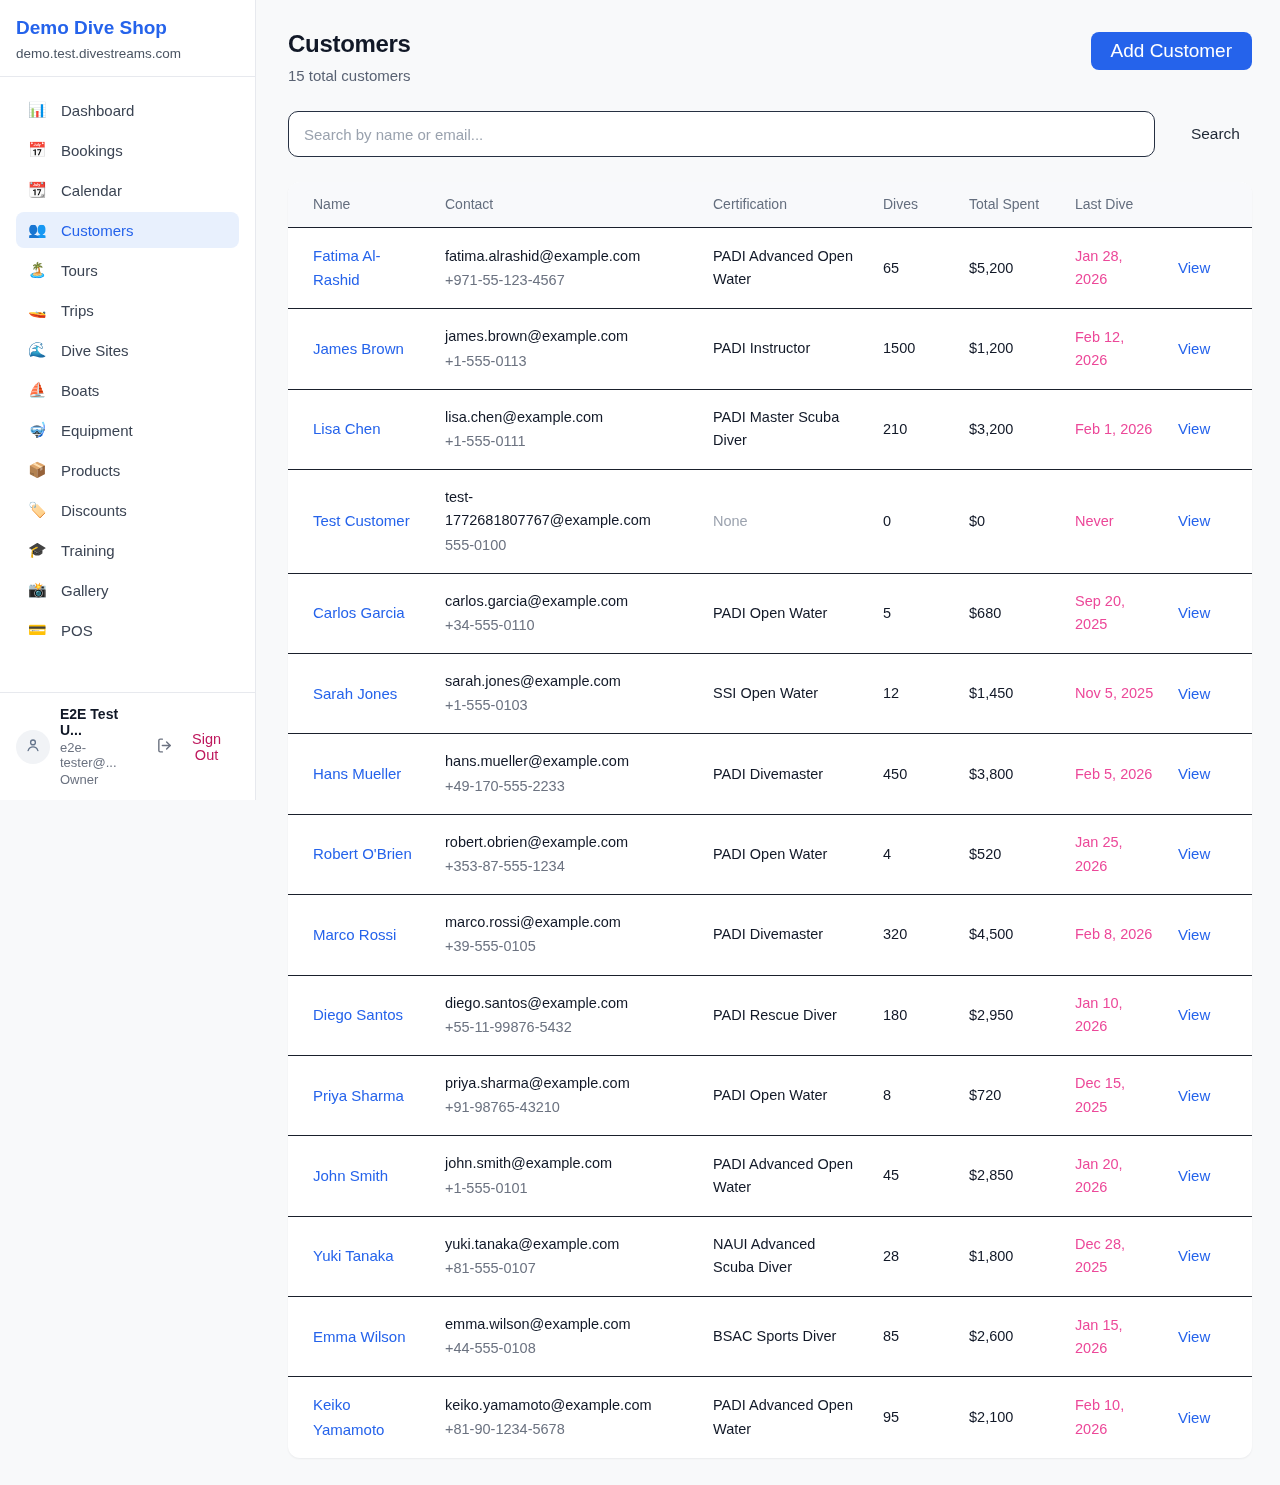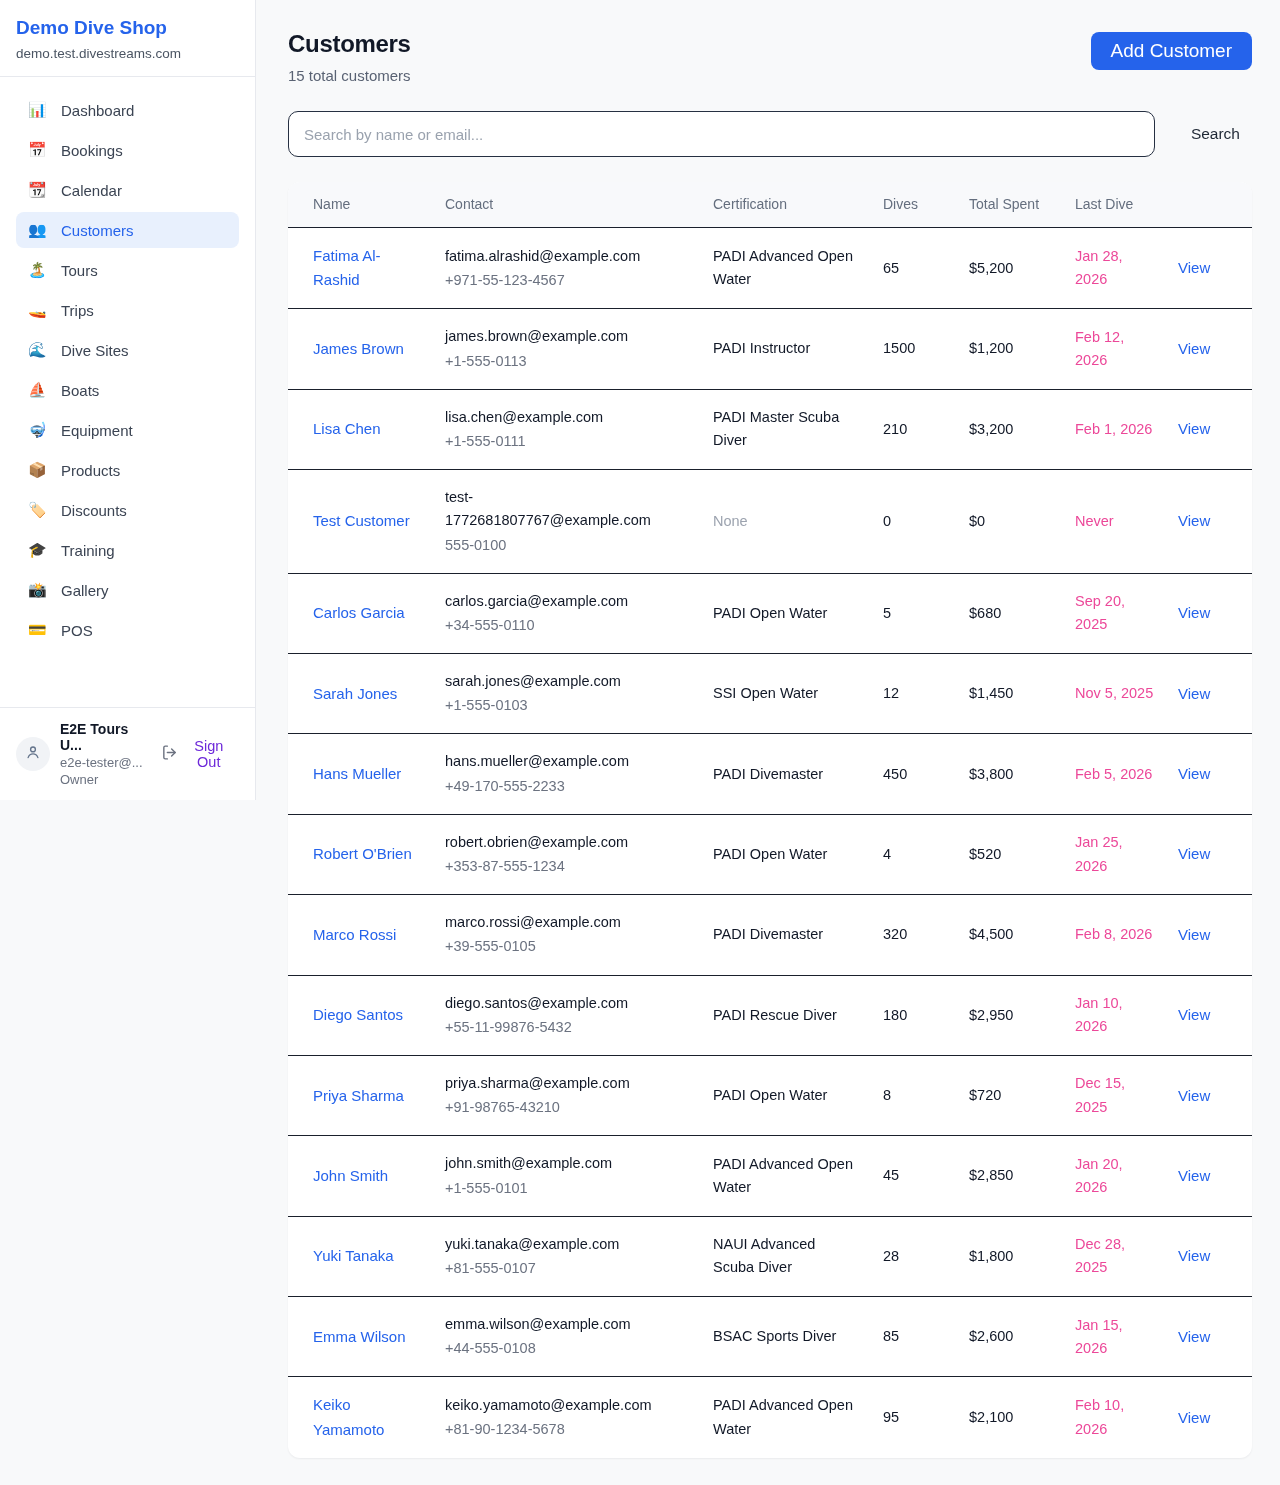--- a/index.html
+++ b/index.html
@@ -45,21 +45,21 @@
     width: 34px; height: 34px; border-radius: 50%;
     background: #f1f3f6; display: flex; align-items: center; justify-content: center;
     flex: 0 0 34px;
   }
   .user-block { min-width: 0; }
   .user-name { font-weight: bold; font-size: 14px; color: #111827; }
   .user-meta { font-size: 13px; color: #6b7280; margin-top: 2px; }
   .signout {
     margin-left: auto;
     display: flex; align-items: center; gap: 7px;
-    color: #6d28d9; font-size: 14.5px; cursor: pointer;
+    color: #be185d; font-size: 14.5px; cursor: pointer;
     background: none; border: none; font-family: inherit;
   }
 
   
   .main { margin-left: 256px; padding: 30px 28px 37px 32px; }
   .page-head { display: flex; justify-content: space-between; align-items: flex-start; }
   .page-title { font-size: 24px; font-weight: bold; color: #111827; letter-spacing: -0.3px; }
   .page-subtitle { font-size: 15px; color: #596273; margin-top: 9px; }
   .btn-primary {
     background: #2563eb; color: #ffffff; border: none; border-radius: 8px;
@@ -192,21 +192,21 @@
   <div class="side-footer">
     <div class="avatar">
       <span>
         <svg width="18" height="18" viewBox="0 0 24 24" fill="none" stroke="#64748b" stroke-width="1.8" stroke-linecap="round">
           <circle cx="12" cy="8.5" r="3.2"></circle>
           <path d="M5.5 19.5c1.2-3.4 3.7-5 6.5-5s5.3 1.6 6.5 5"></path>
         </svg>
       </span>
     </div>
     <div class="user-block">
-      <div class="user-name">E2E Tours U...</div>
+      <div class="user-name">E2E Test U...</div>
       <div class="user-meta">e2e-tester@...</div>
       <div class="user-meta">Owner</div>
     </div>
     <button class="signout">
       <span>
         <svg width="17" height="17" viewBox="0 0 24 24" fill="none" stroke="#6b7280" stroke-width="2" stroke-linecap="round" stroke-linejoin="round">
           <path d="M9 21H6a2 2 0 0 1-2-2V5a2 2 0 0 1 2-2h3"></path>
           <polyline points="15 17 20 12 15 7"></polyline>
           <line x1="20" y1="12" x2="9" y2="12"></line>
         </svg>

